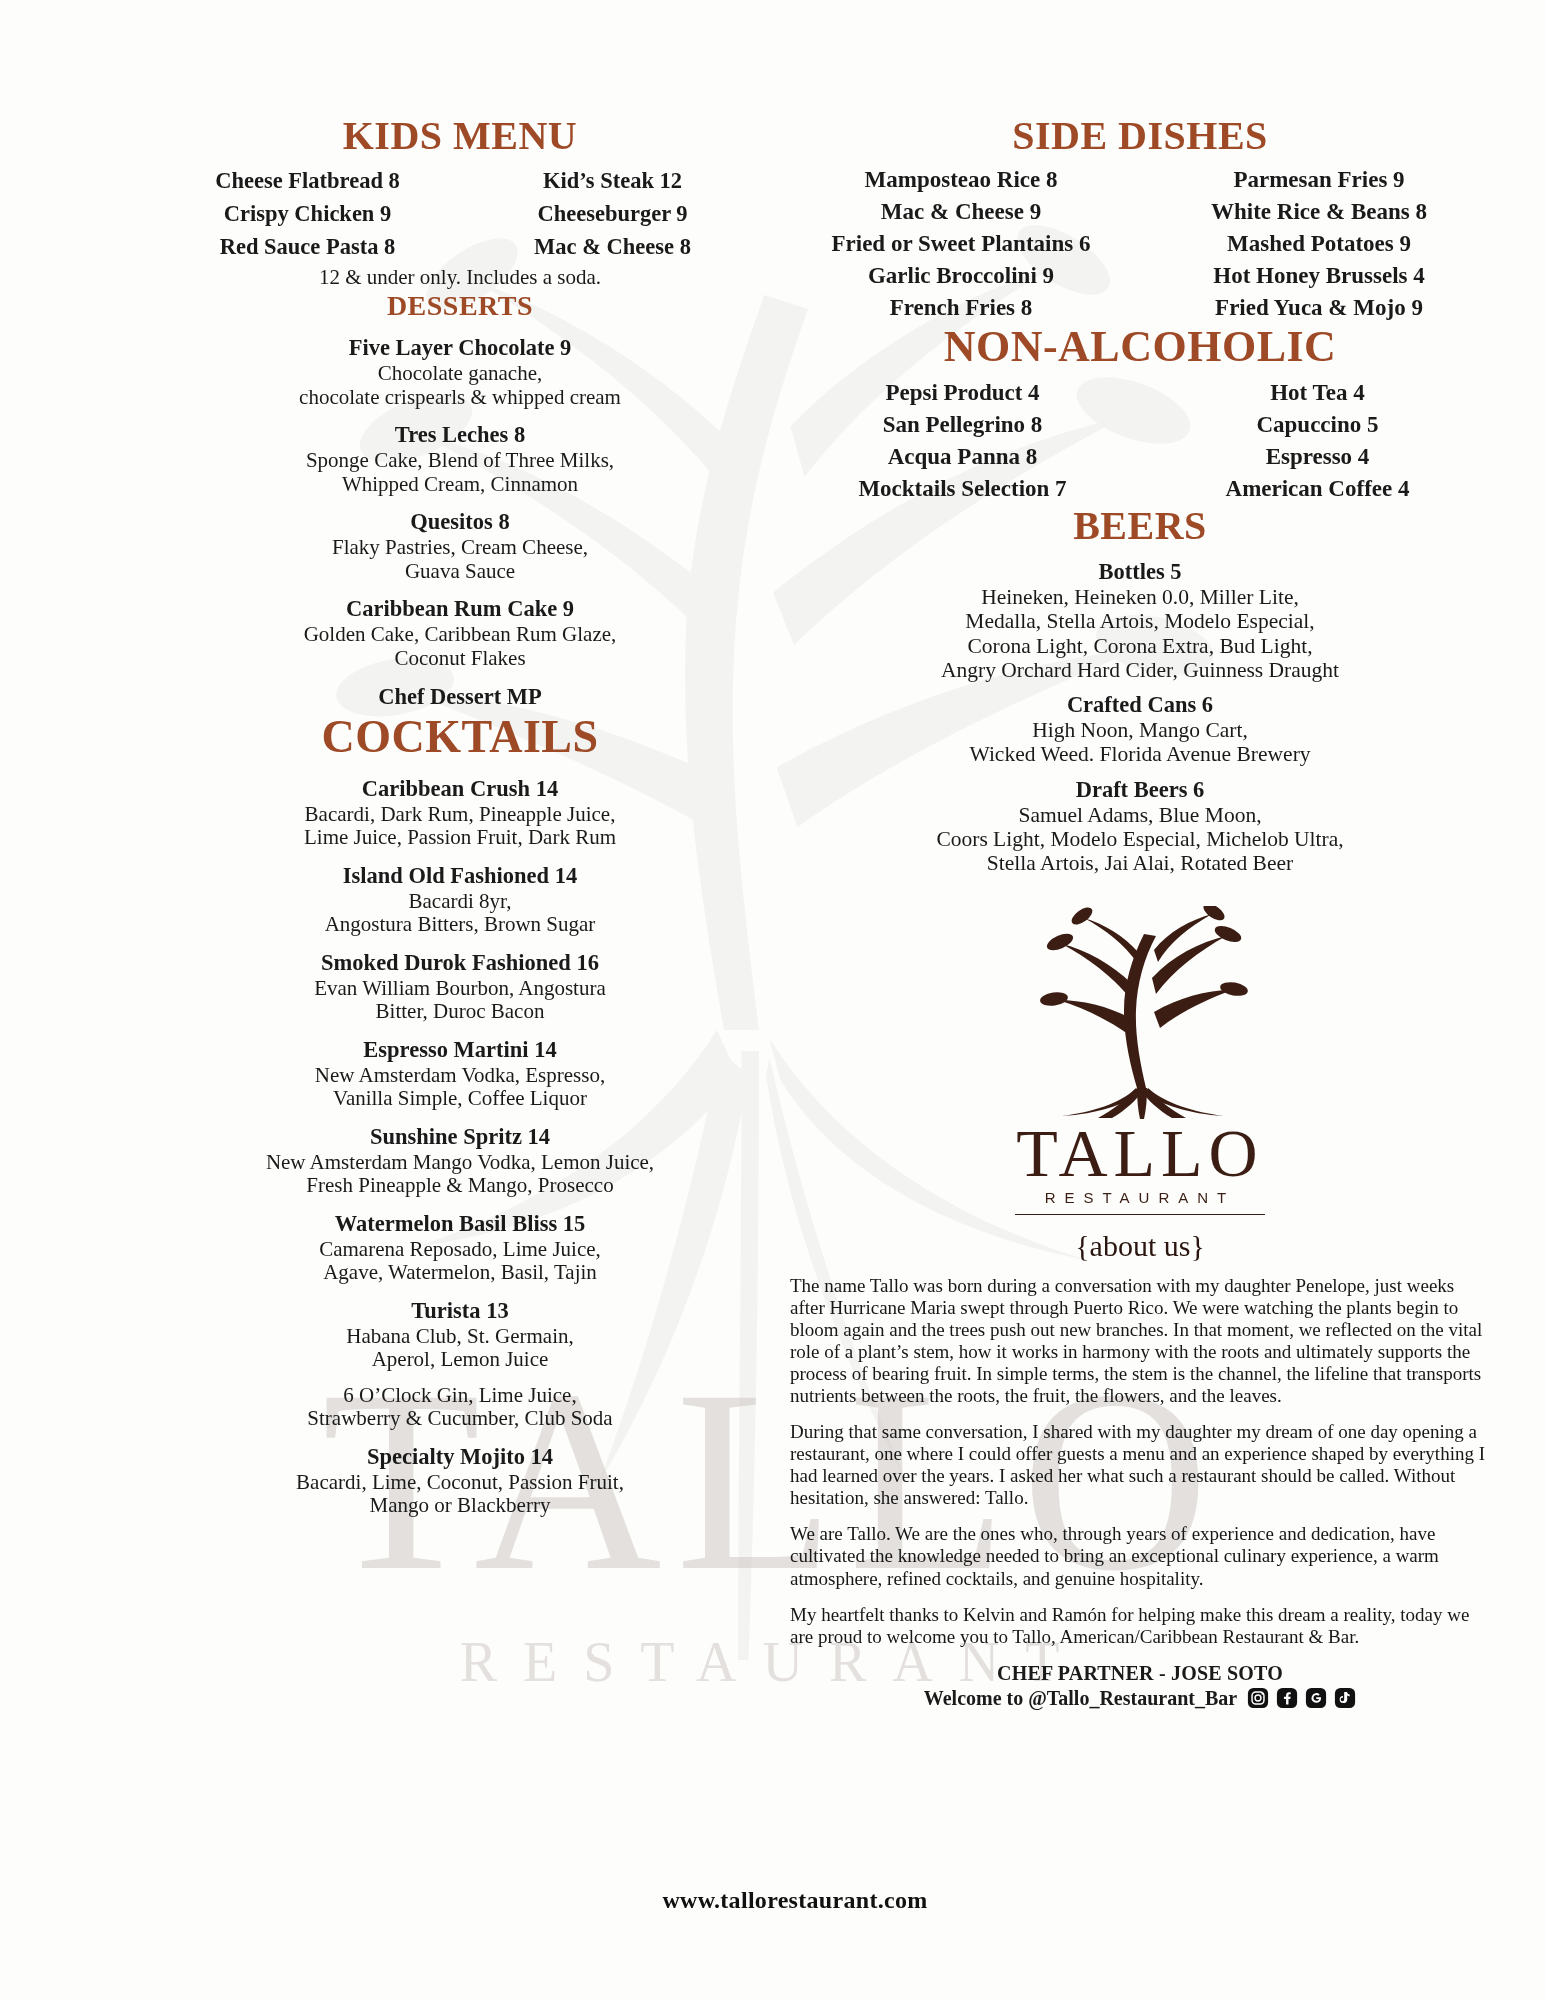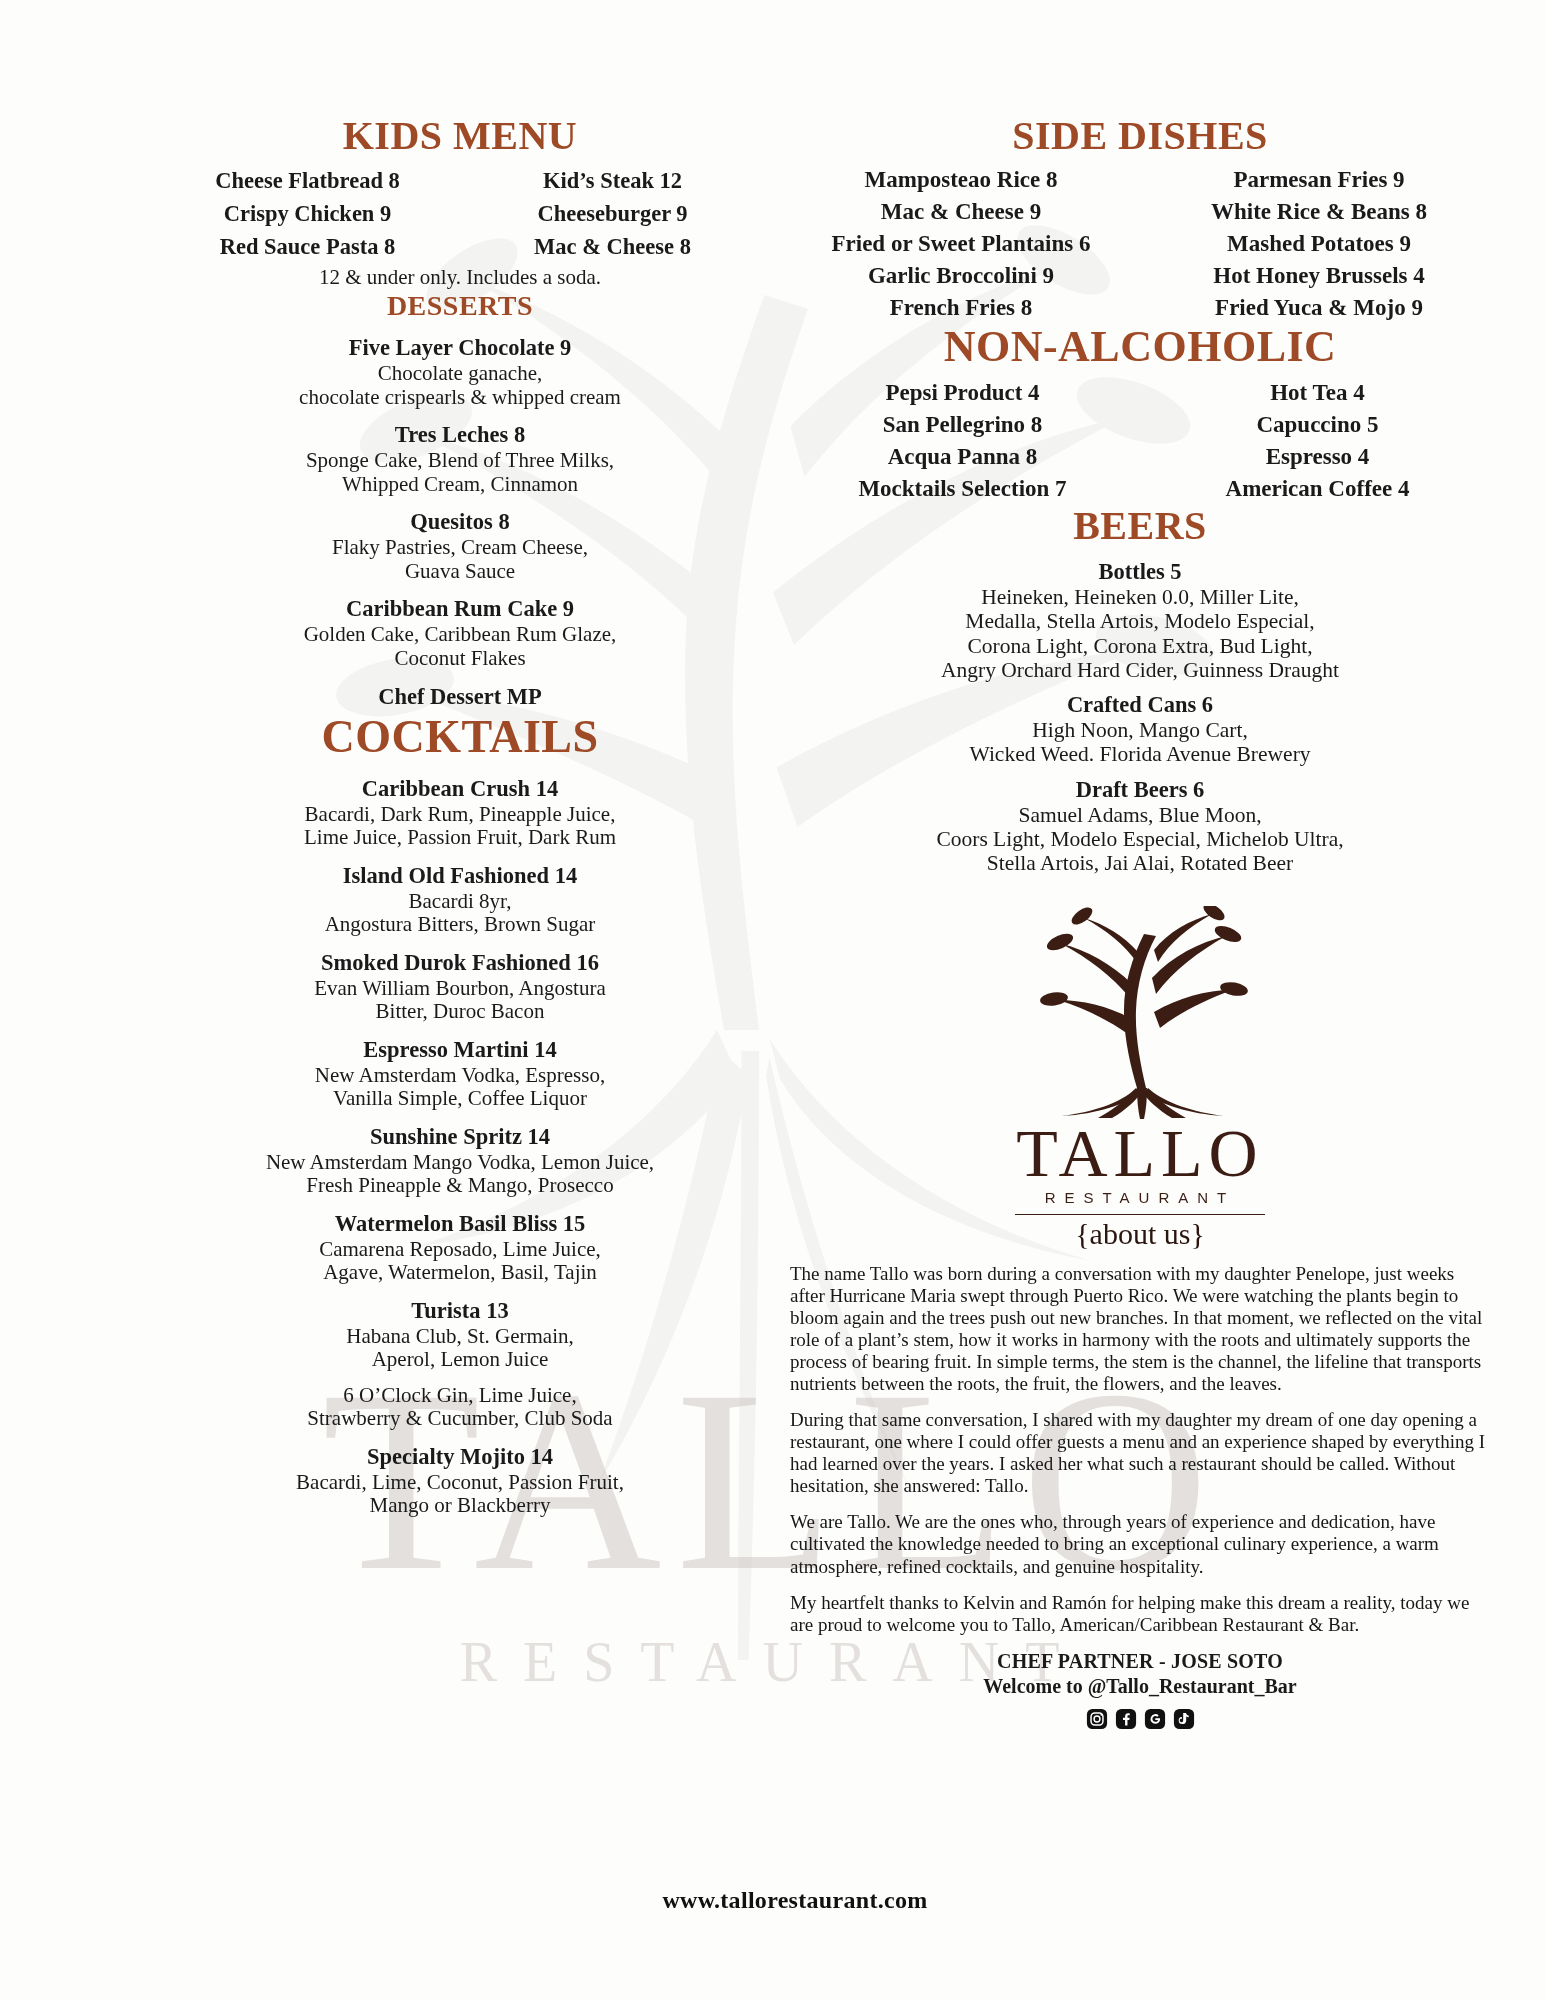--- a/index.html
+++ b/index.html
@@ -161,21 +161,21 @@
     margin-top: 4px;
   }
   .logo-rule {
     width: 250px; height: 1px; background: #3b1d13;
     margin: 8px auto 0 auto;
   }
   .about-title {
     font-family: "Liberation Serif", serif;
     font-size: 30px;
     color: #2b160f;
-    margin-top: 2px;
+    margin-top: 14px;
   }
 
   .about-body {
     margin-top: 12px;
     font-size: 19px;
     line-height: 1.16;
     text-align: left;
     color: #171717;
   }
   .about-body p { margin: 0 0 14px 0; }
@@ -186,21 +186,20 @@
     font-size: 20px;
     letter-spacing: .2px;
     margin-top: 2px;
   }
   .welcome-row {
     display: flex;
     align-items: center;
     justify-content: center;
     gap: 10px;
     margin-top: 2px;
-    flex-direction: column;
   }
   .welcome-text { font-weight: bold; font-size: 20px; }
   .socials { display: flex; gap: 7px; align-items: center; }
   .socials svg { display:block; }
 
   .footer {
     position: absolute;
     left: 0; right: 0;
     bottom: 86px;
     text-align: center;

